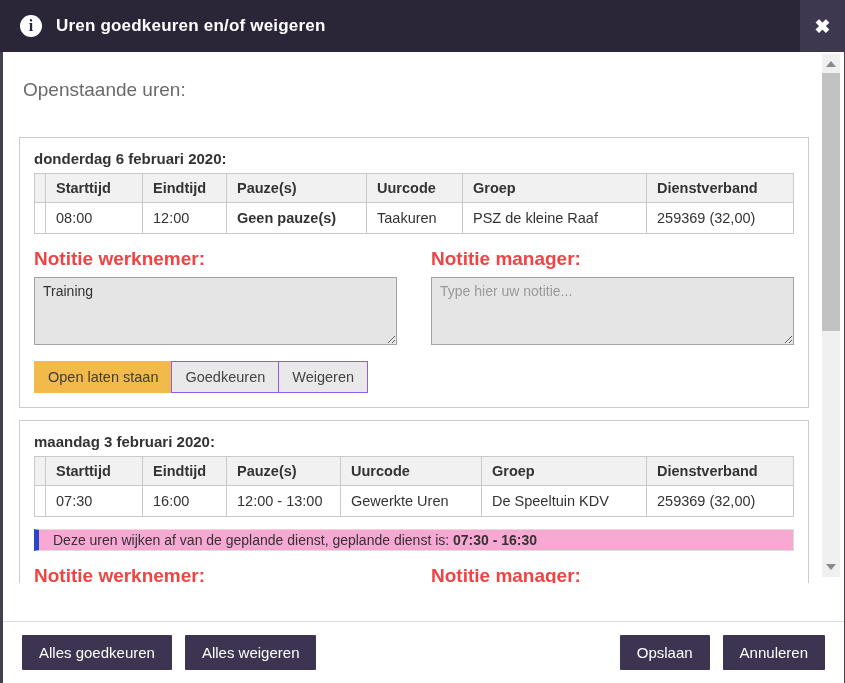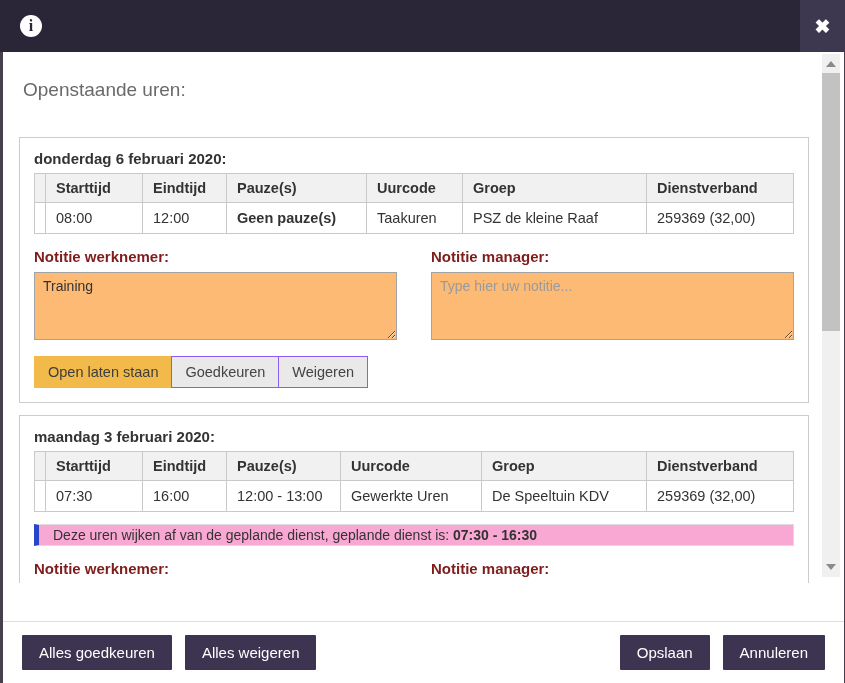--- a/index.html
+++ b/index.html
@@ -41,25 +41,25 @@
   .card-date { font-size:15px; font-weight:bold; color:#333; margin-bottom:6px; }
   table { width:100%; border-collapse:collapse; border:1px solid #a5a5a5; font-size:14.5px; color:#333; }
   th, td { border:1px solid #c9c9c9; padding:5px 10px; text-align:left; }
   th { background:#f1f1f1; font-weight:bold; height:29px; }
   td { height:31px; background:#fff; }
   td.slim, th.slim { padding:0; width:11px; }
   td.bold { font-weight:bold; }
   
   .notes-row { display:flex; gap:34px; margin-top:10px; }
   .note-col { flex:1; }
-  .note-label { font-size:15px; font-weight:bold; color:#7f1d1d; margin:4px 0 7px 0; }
+  .note-label { font-size:19px; font-weight:bold; color:#ef4444; margin:4px 0 7px 0; }
   textarea {
     width:100%; height:68px; border:1px solid #a3a3a3; padding:5px 8px;
     font-family:"Liberation Sans", sans-serif; font-size:14px; color:#333;
-    resize:both; background:#fdba74;
+    resize:both; background:#e5e5e5;
   }
   textarea::placeholder { color:#9a9a9a; }
   
   .action-group { margin-top:12px; display:flex; }
   .action-btn {
     font-family:"Liberation Sans", sans-serif; font-size:14.5px; color:#444;
     background:#e9e9e9; border:1px solid #8b5cf6; padding:7px 13px; cursor:pointer;
     margin-right:-1px;
   }
   .action-btn.active { background:#f2ba4a; border-color:#f2ba4a; color:#3d3d3d; }
@@ -94,20 +94,21 @@
   .tri-down { width:0; height:0; border-left:5px solid transparent; border-right:5px solid transparent; border-top:6px solid #8a8a8a; }
   .scroll-thumb { position:absolute; top:19px; left:0; width:18px; height:258px; background:#c2c2c2; cursor:pointer; }
 </style>
 </head>
 <body>
 
 <div class="page">
 
   <div class="modal-header">
     <span class="info-icon">i</span>
+    <span class="modal-title">Uren goedkeuren en/of weigeren</span>
     <button class="close-btn">✖</button>
   </div>
 
   <div class="content-wrap">
     <div class="modal-body">
 
       <div class="body-heading">Openstaande uren:</div>
 
       <div class="card">
         <div class="card-date">donderdag 6 februari 2020:</div>

